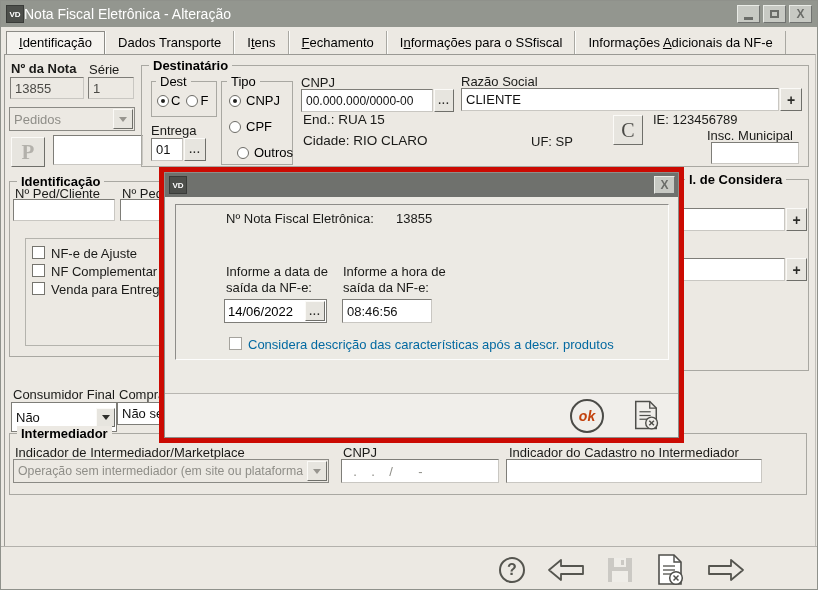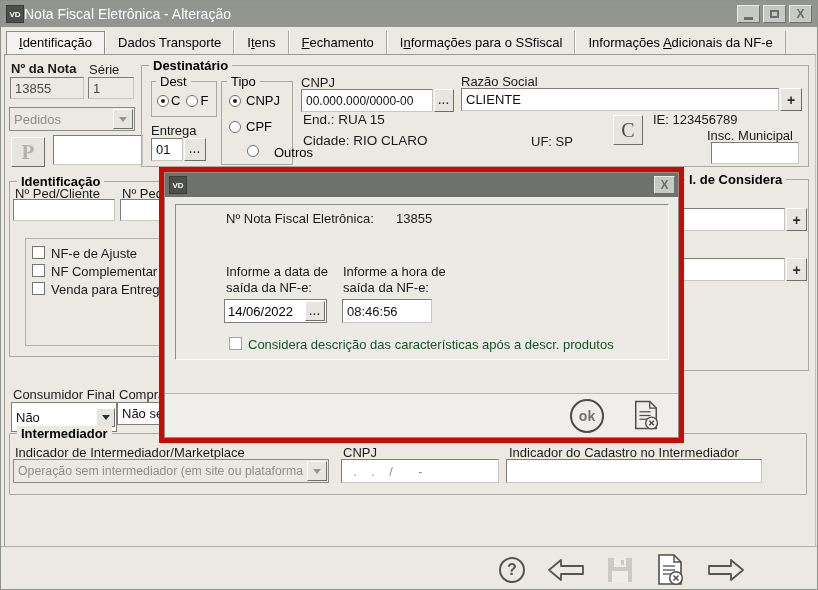--- a/index.html
+++ b/index.html
@@ -27,21 +27,21 @@
   .tab.active{background:#f5f3ef;border:1px solid #8c8b86;border-bottom:none;padding-top:3px;}
   u{text-decoration:underline;}
   .dotsbtn{font-weight:bold;letter-spacing:1px;font-size:10px;}
   
   #modal{position:absolute;left:158px;top:166px;width:525px;height:276px;border:5px solid #cb0a02;background:#eceae4;z-index:10;}
   #modal .inner{position:absolute;inset:0;border:1px solid #8e8e8a;}
   .mtitle{position:absolute;left:0;top:0;right:0;height:24px;background:#6f716d;display:flex;align-items:center;padding-left:4px;}
   .mbody{position:absolute;left:0;top:24px;right:0;bottom:0;}
   .panel{position:absolute;border:1px solid;border-color:#8e8d89 #fdfdfc #fdfdfc #8e8d89;}
   .mfooter{position:absolute;left:0;right:0;bottom:0;height:44px;background:#f0eeea;border-top:1px solid #b8b6b1;display:flex;align-items:center;justify-content:flex-end;gap:28px;padding-right:18px;}
-  .okcircle{width:34px;height:34px;border-radius:50%;border:2px solid #4b4b47;color:#737373;font-weight:bold;font-size:14px;display:flex;align-items:center;justify-content:center;background:transparent;}
+  .okcircle{width:34px;height:34px;border-radius:50%;border:2px solid #4b4b47;color:#c2410c;font-weight:bold;font-size:14px;display:flex;align-items:center;justify-content:center;background:transparent;font-style:italic;}
   .icon{display:flex;align-items:center;justify-content:center;}
   .helpcircle{width:26px;height:26px;border-radius:50%;border:2px solid #55554f;color:#55554f;font-size:16px;font-weight:bold;display:flex;align-items:center;justify-content:center;}
   #toolbar{position:absolute;left:0;bottom:0;width:100%;height:43px;background:#ece9e3;border-top:1px solid #b3b1ac;}
   .tbrow{position:absolute;left:498px;top:7px;display:flex;gap:22px;align-items:center;}
   .clientframe{position:absolute;left:3px;top:53px;width:812px;height:494px;border:1px solid #c3c1bb;border-top-color:#9a9994;border-left-color:#9a9994;pointer-events:none;}
 </style>
 </head>
 <body>
 
 <div id="window">
@@ -101,21 +101,21 @@
   <div class="grp" style="left:220px;top:80px;width:72px;height:84px"></div>
   <div class="grpt" style="left:226px;top:73px;font-weight:normal">Tipo</div>
   <div class="abs" style="left:228px;top:92px;display:flex;align-items:center;gap:5px">
     <span class="radio sel"></span>
       <span style="font-size:13px">CNPJ</span>
   </div>
   <div class="abs" style="left:228px;top:118px;display:flex;align-items:center;gap:5px">
     <span class="radio"></span>
       <span style="font-size:13px">CPF</span>
   </div>
-  <div class="abs" style="left:246px;top:144px;display:flex;align-items:flex-start;gap:15px">
+  <div class="abs" style="left:236px;top:144px;display:flex;align-items:center;gap:5px">
     <span class="radio"></span>
       <span style="font-size:13px">Outros</span>
   </div>
 
   <div class="lbl" style="left:150px;top:122px">Entrega</div>
   <input class="input" style="left: 150px; top: 137px; width: 32px; height: 23px;" value="01">
   <button class="btn3d dotsbtn" style="left:183px;top:137px;width:22px;height:23px">...</button>
 
   <div class="lbl" style="left:300px;top:74px">CNPJ</div>
   <input class="input" style="left: 300px; top: 88px; width: 132px; height: 23px; font-size: 12px;" value="00.000.000/0000-00">
@@ -229,21 +229,21 @@
         <div class="lbl" style="left:61px;top:67px">Informe a data de</div>
         <div class="lbl" style="left:61px;top:83px">saída da NF-e:</div>
         <div class="lbl" style="left:178px;top:67px">Informe a hora de</div>
         <div class="lbl" style="left:178px;top:83px">saída da NF-e:</div>
         <div class="abs" style="left:59px;top:102px;width:103px;height:24px;border:1px solid #7e7d78;background:#fff;display:flex;align-items:center">
           <input style="flex: 1 1 0%; border: none; outline: none; font-size: 13px; padding-left: 3px; min-width: 0px; background: rgb(255, 255, 255);" value="14/06/2022">
           <span class="btn3d dotsbtn" style="position:static;width:20px;height:20px;margin-right:1px">...</span>
         </div>
         <input class="input" style="left: 177px; top: 102px; width: 90px; height: 24px;" value="08:46:56">
         <span class="cbx disab" style="left:64px;top:140px"></span>
-        <div class="lbl" style="left:83px;top:140px;color:#14532d">Considera descrição das características após a descr. produtos</div>
+        <div class="lbl" style="left:83px;top:140px;color:#0369a1">Considera descrição das características após a descr. produtos</div>
         <div class="mfooter">
           <button class="okcircle">ok</button>
           <span class="icon">
             <svg width="28" height="31" viewBox="0 0 30 32">
                 <path d="M4 1 h15 l7 7 v22 h-22 z" fill="#f0eeea" stroke="#4f4f4b" stroke-width="1.6"></path>
                 <path d="M19 1 v7 h7" fill="none" stroke="#4f4f4b" stroke-width="1.4"></path>
                 <line x1="8" y1="12" x2="20" y2="12" stroke="#4f4f4b" stroke-width="1.3"></line>
                 <line x1="8" y1="16" x2="20" y2="16" stroke="#4f4f4b" stroke-width="1.3"></line>
                 <line x1="8" y1="20" x2="16" y2="20" stroke="#4f4f4b" stroke-width="1.3"></line>
                 <circle cx="21" cy="24" r="6.3" fill="#f0eeea" stroke="#4f4f4b" stroke-width="1.5"></circle>

